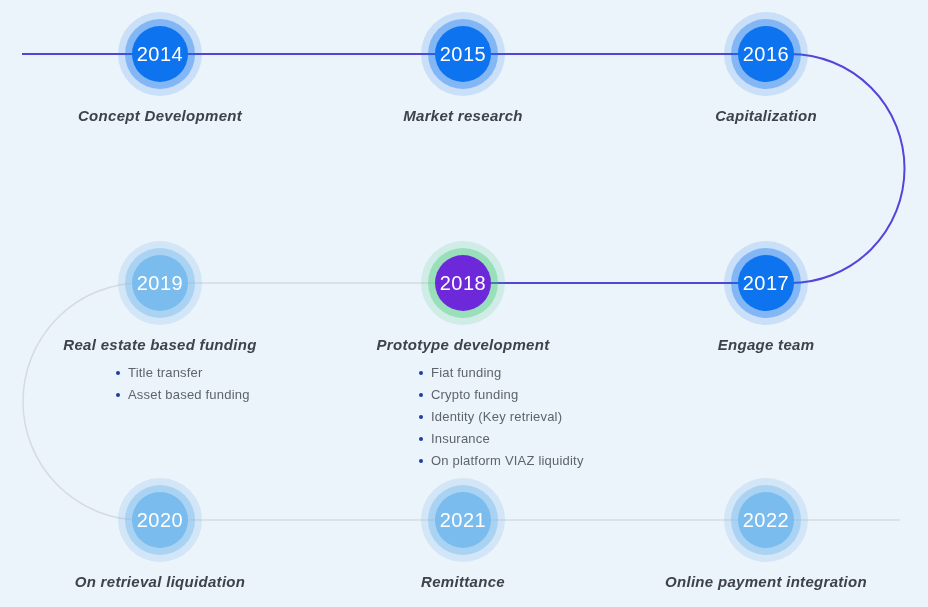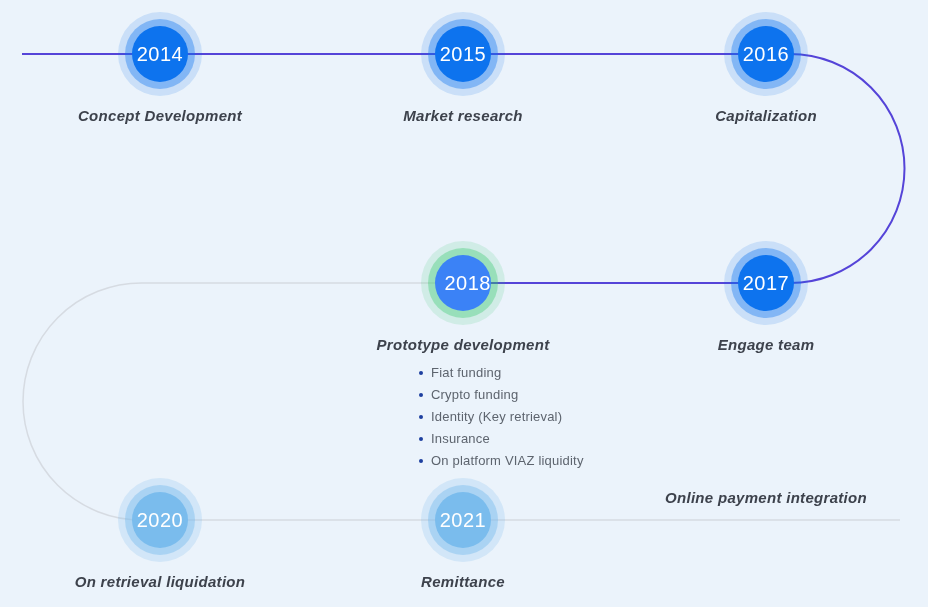--- a/index.html
+++ b/index.html
@@ -20,21 +20,21 @@
     text-align: center;
     z-index: 1;
   }
   .halo-wrap { height: 84px; width: 84px; margin: 0 auto; display: flex; align-items: center; justify-content: center; }
   .circle {
     width: 56px; height: 56px; border-radius: 50%;
     display: flex; align-items: center; justify-content: center;
     color: #ffffff; font-size: 20px; letter-spacing: 0.5px;
   }
   .c-blue      { background: #0d73ee; box-shadow: 0 0 0 7px rgba(13,115,238,0.38),  0 0 0 14px rgba(13,115,238,0.15); }
-  .c-green     { background: #3b82f6; box-shadow: 0 0 0 7px rgba(48,201,104,0.35),  0 0 0 14px rgba(48,201,104,0.14); justify-content: flex-end; }
+  .c-green     { background: #6d28d9; box-shadow: 0 0 0 7px rgba(48,201,104,0.35),  0 0 0 14px rgba(48,201,104,0.14); }
   .c-lightblue { background: #7abced; box-shadow: 0 0 0 7px rgba(122,188,237,0.45), 0 0 0 14px rgba(122,188,237,0.22); }
 
   .title {
     margin-top: 11px;
     font-size: 15px;
     font-weight: bold;
     color: #3d424c;
     letter-spacing: 0.3px;
     font-style: italic;
   }
@@ -113,35 +113,52 @@
     </div>
     <div class="title">Prototype development</div>
     <ul class="bullets">
         <li><span class="dot"></span>Fiat funding</li>
         <li><span class="dot"></span>Crypto funding</li>
         <li><span class="dot"></span>Identity (Key retrieval)</li>
         <li><span class="dot"></span>Insurance</li>
         <li><span class="dot"></span>On platform VIAZ liquidity</li>
       </ul>
   </div>
+    <div class="node" style="left: 160px; top: 241px;">
+    <div class="halo-wrap">
+      <div class="circle c-lightblue">
+        <span>2019</span>
+      </div>
+    </div>
+    <div class="title">Real estate based funding</div>
+    <ul class="bullets">
+        <li><span class="dot"></span>Title transfer</li>
+        <li><span class="dot"></span>Asset based funding</li>
+      </ul>
+  </div>
     <div class="node" style="left: 160px; top: 478px;">
     <div class="halo-wrap">
       <div class="circle c-lightblue">
         <span>2020</span>
       </div>
     </div>
     <div class="title">On retrieval liquidation</div>
 
   </div>
     <div class="node" style="left: 463px; top: 478px;">
     <div class="halo-wrap">
       <div class="circle c-lightblue">
         <span>2021</span>
       </div>
     </div>
     <div class="title">Remittance</div>
 
   </div>
     <div class="node" style="left: 766px; top: 478px;">
+    <div class="halo-wrap">
+      <div class="circle c-lightblue">
+        <span>2022</span>
+      </div>
+    </div>
     <div class="title">Online payment integration</div>
 
   </div>
   </div>
 
 </body></html>

